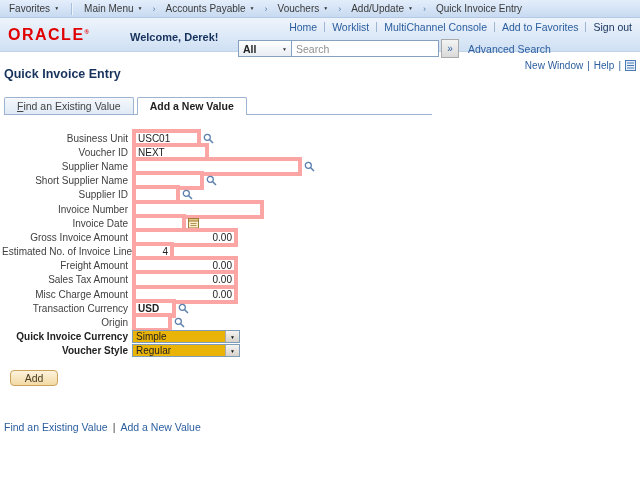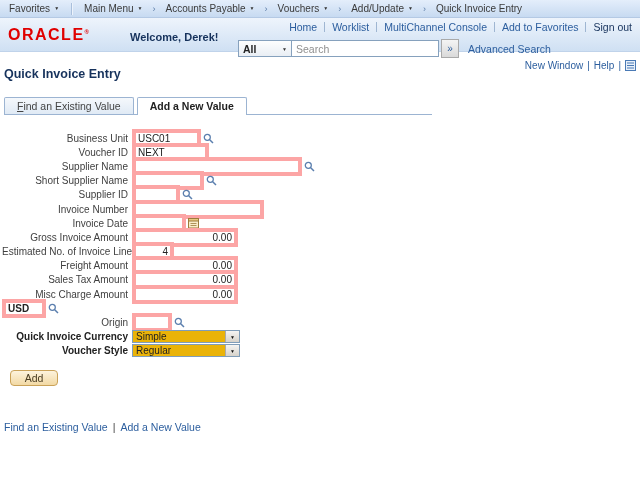--- a/index.html
+++ b/index.html
@@ -233,20 +233,21 @@
       </div>
       <div class="form-row">
         <span class="flabel">Sales Tax Amount</span>
         <input class="fin right" type="text" value="0.00" style="width: 94px;">
       </div>
       <div class="form-row">
         <span class="flabel">Misc Charge Amount</span>
         <input class="fin right" type="text" value="0.00" style="width: 94px;">
       </div>
       <div class="form-row">
+        <span class="flabel">Transaction Currency</span>
         <input class="fin" type="text" value="USD" style="width: 32px; font-weight: bold;">
         <span class="icon-btn">
           <svg width="11" height="11" viewBox="0 0 11 11">
             <circle cx="4.3" cy="4.3" r="3" fill="none" stroke="#5b7fae" stroke-width="1.3"></circle>
             <line x1="6.7" y1="6.7" x2="10" y2="10" stroke="#5b7fae" stroke-width="1.5"></line>
           </svg>
         </span>
       </div>
       <div class="form-row">
         <span class="flabel">Origin</span>

